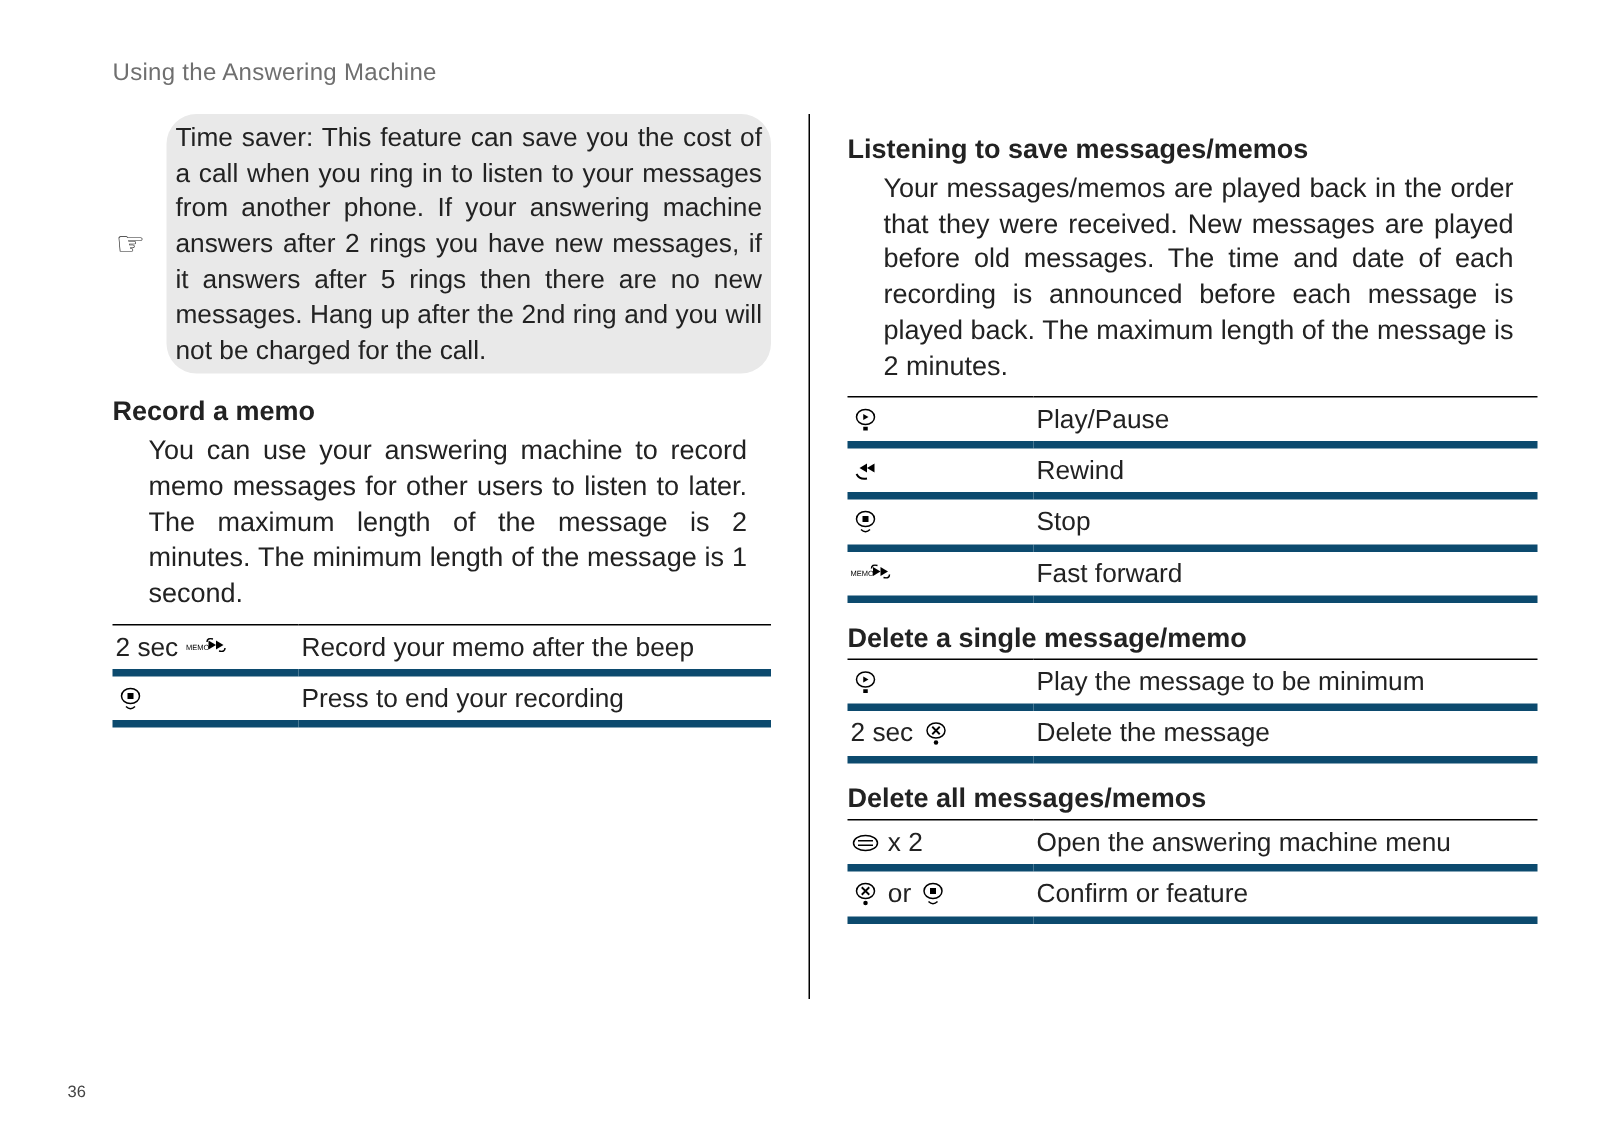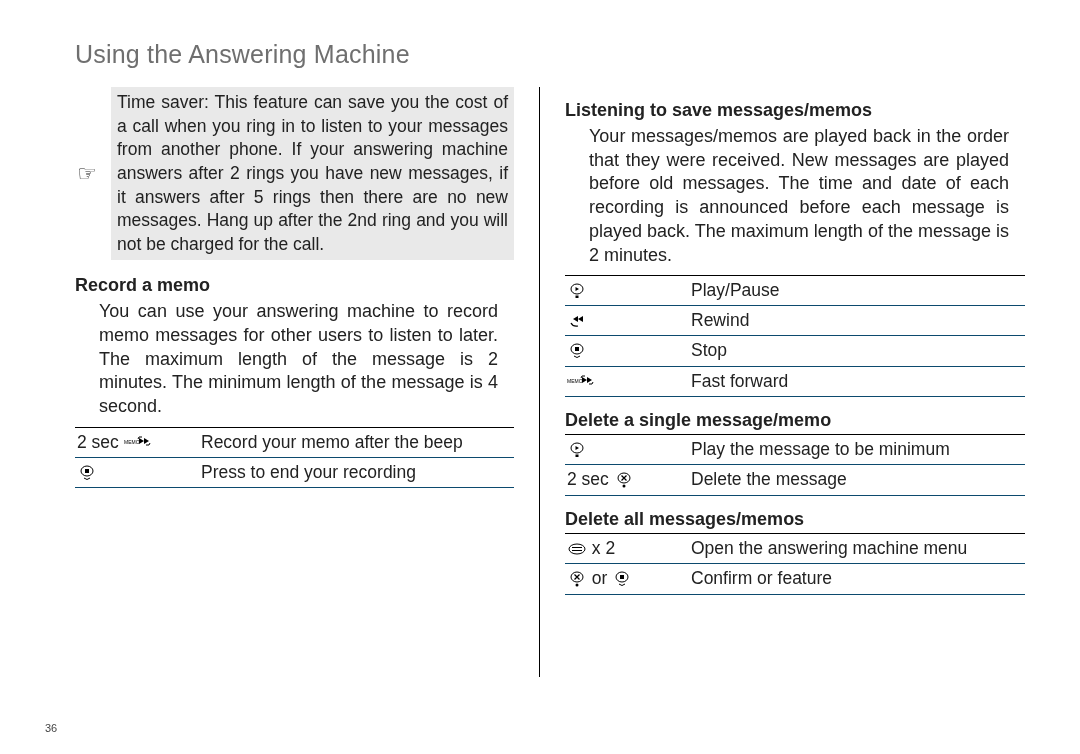--- a/index.html
+++ b/index.html
@@ -11,21 +11,21 @@
     color: #222;
   }
   .page {
     width: 1080px;
     height: 754px;
     box-sizing: border-box;
     padding: 40px 45px 30px 45px;
     position: relative;
   }
   .page-title {
-    font-size: 25px;
+    font-size: 16px;
     font-weight: 300;
     color: #6f6f6f;
     letter-spacing: 0.2px;
     margin: 0 0 18px 30px;
   }
   .columns {
     display: flex;
     gap: 0;
     height: 590px;
   }
@@ -54,40 +54,41 @@
     flex: 0 0 24px;
     font-size: 22px;
     text-align: center;
   }
   .tip-box {
     background: #e9e9e9;
     padding: 4px 6px;
     text-align: justify;
     font-size: 17.5px;
     line-height: 1.35;
+    border-radius: 20px;
   }
   .section-head {
     font-weight: 700;
     margin: 12px 0 2px 0;
   }
   .body-para {
     text-align: justify;
     margin: 0 16px 8px 0;
   }
   .indent {
     margin-left: 24px;
   }
   table.tb {
     width: 100%;
     border-collapse: collapse;
     margin: 2px 0 6px 0;
   }
   table.tb td {
     border-top: 1px solid #000;
-    border-bottom: 1px solid #0c4a6e;
+    border-bottom: 5px solid #0c4a6e;
     padding: 3px 2px;
     vertical-align: top;
     font-size: 17.5px;
   }
   table.tb td.icon-cell {
     width: 120px;
     white-space: nowrap;
   }
   .pagenum {
     position: absolute;
@@ -116,21 +117,21 @@
     <div class="col col-left">
 
       <div class="tip-row">
         <div class="hand">☞</div>
         <div class="tip-box">
           <b>Time saver:</b><span> This feature can save you the cost of a call when you ring in to listen to your messages from another phone. If your answering machine answers after 2 rings you have new messages, if it answers after 5 rings then there are no new messages. Hang up after the 2nd ring and you will not be charged for the call.</span>
         </div>
       </div>
 
       <div class="section-head">Record a memo</div>
-      <div class="body-para indent">You can use your answering machine to record memo messages for other users to listen to later. The maximum length of the message is 2 minutes. The minimum length of the message is 4 second.</div>
+      <div class="body-para indent">You can use your answering machine to record memo messages for other users to listen to later. The maximum length of the message is 2 minutes. The minimum length of the message is 1 second.</div>
 
       <table class="tb">
         <tbody>
             <tr>
           <td class="icon-cell">
             <span>2 sec </span><span class="ic"><svg width="28" height="16" viewBox="0 0 56 32">
                     <text x="0" y="18" font-size="10" font-family="Arial" fill="#000">MEMO</text>
                     <path d="M30 6 L40 12 L30 18 Z" fill="#000"></path>
                     <path d="M40 6 L50 12 L40 18 Z" fill="#000"></path>
                     <path d="M28 8 q0 -6 8 -4" fill="none" stroke="#000" stroke-width="2"></path>

